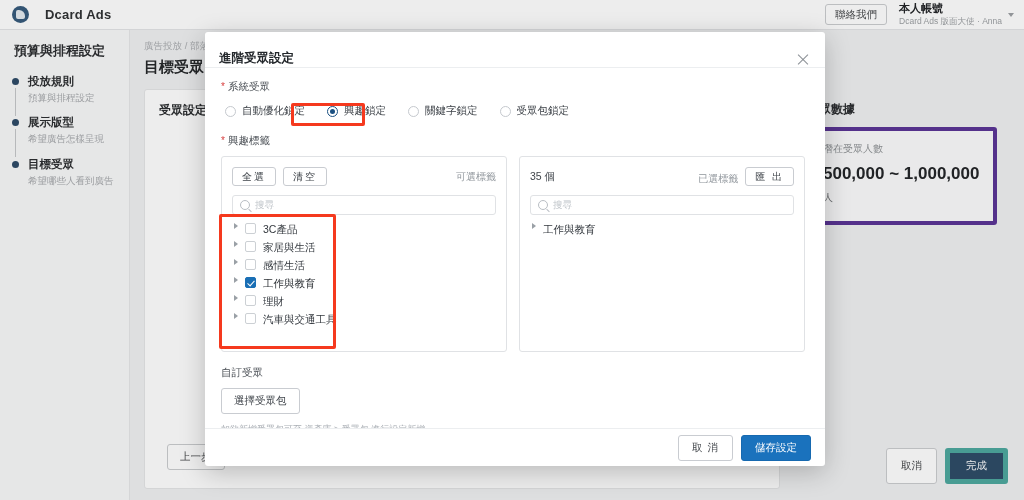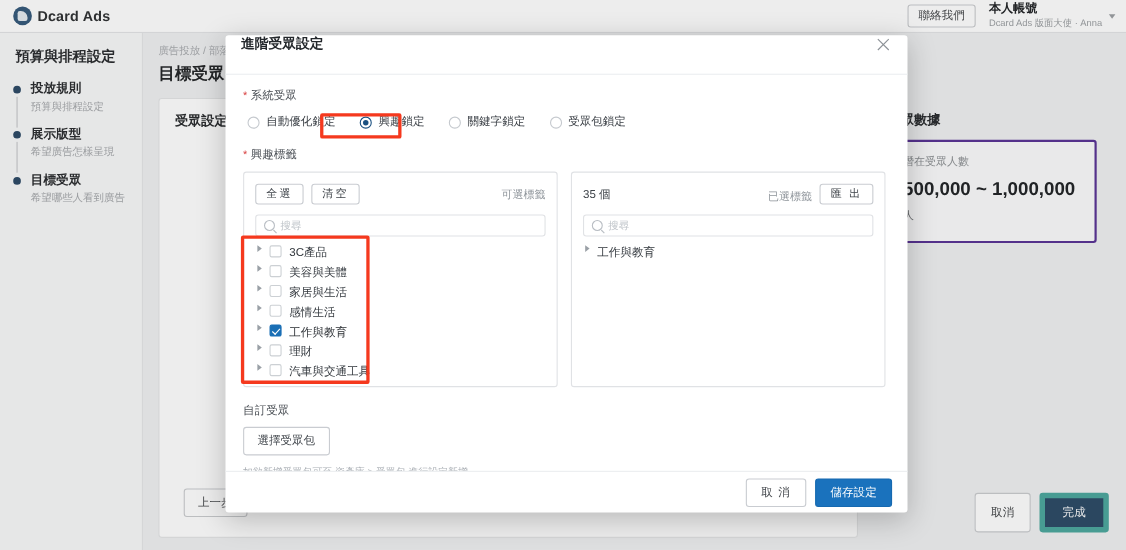--- a/index.html
+++ b/index.html
@@ -33,21 +33,21 @@
     background: #ffffff;
     border-bottom: 1px solid #e2e4e8;
     display: flex;
     align-items: center;
     box-sizing: border-box;
     padding: 0 10px 0 12px;
   }
   .brand {
     display: flex;
     align-items: center;
-    gap: 5px;
+    gap: 16px;
     justify-content: space-between;
   }
   .brand-logo {
     width: 17px; height: 17px;
     border-radius: 50%;
     background: #1d5f9b;
     position: relative;
     flex: none;
   }
   .brand-logo::after {
@@ -201,21 +201,21 @@
     background: transparent;
     border: none;
   }
   .side-title {
     font-size: 12px;
     font-weight: bold;
     color: #2b2f33;
     margin-bottom: 9px;
   }
   .stat-box {
-    border: 2px solid #6d28d9;
+    border: 4px solid #6d28d9;
     border-radius: 3px;
     background: #fafbfc;
     padding: 11px 12px 14px;
   }
   .stat-label {
     font-size: 10px;
     color: #8c9298;
     margin-bottom: 7px;
   }
   .stat-value {
@@ -266,21 +266,21 @@
     box-sizing: border-box;
     display: flex;
     flex-direction: column;
     z-index: 10;
   }
   .modal-header {
     height: 36px;
     flex: none;
     border-bottom: 1px solid #eceef0;
     display: flex;
-    align-items: flex-start;
+    align-items: flex-end;
     padding: 0 14px;
     box-sizing: border-box;
   }
   .modal-title {
     font-size: 12.5px;
     font-weight: bold;
     color: #24282c;
   }
   .modal-close {
     margin-left: auto;
@@ -661,25 +661,20 @@
         </div>
         <div class="tree-list">
           <div class="tree-item">
             <span class="tri"></span>
             <span class="chk"></span>
             <span class="tree-text">3C產品</span>
           </div>
           <div class="tree-item">
             <span class="tri"></span>
             <span class="chk"></span>
-            <span class="tree-text">美容與美體</span>
-          </div>
-          <div class="tree-item">
-            <span class="tri"></span>
-            <span class="chk"></span>
             <span class="tree-text">家居與生活</span>
           </div>
           <div class="tree-item">
             <span class="tri"></span>
             <span class="chk"></span>
             <span class="tree-text">感情生活</span>
           </div>
           <div class="tree-item">
             <span class="tri"></span>
             <span class="chk checked"></span>

